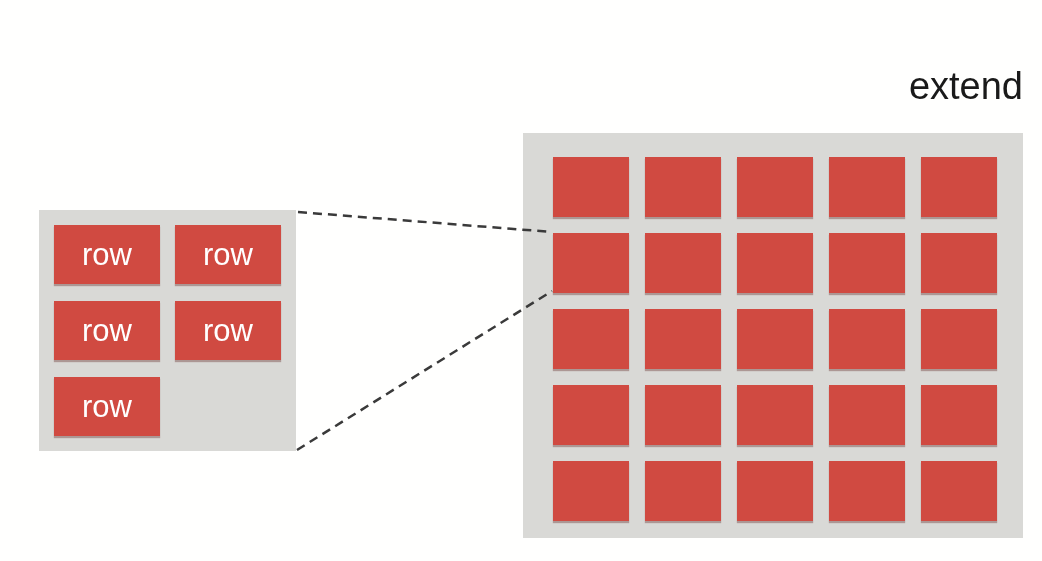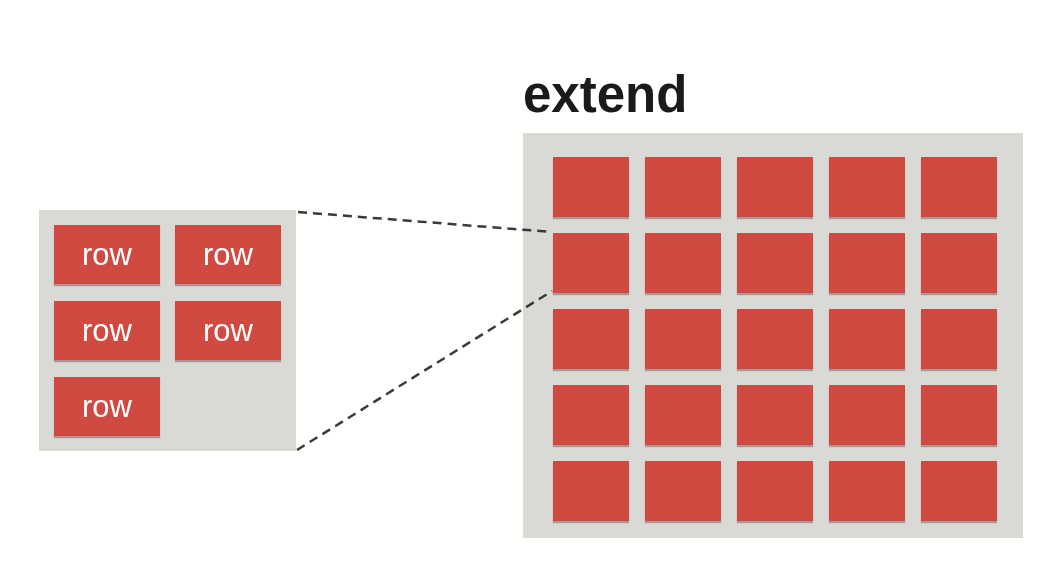--- a/index.html
+++ b/index.html
@@ -6,26 +6,25 @@
   .canvas {
     position: relative;
     width: 1042px;
     height: 561px;
     background: var(--background, #fffffe);
     font-family: "Liberation Sans", sans-serif;
     overflow: hidden;
   }
   .section-label {
     position: absolute;
-    text-align: left;
-    font-size: 51px;
+    text-align: right;
+    font-size: 38px;
     line-height: 1.2;
     color: var(--label-text, #1a1a1a);
     user-select: none;
-    font-weight: bold;
   }
   #page-label   { left: 39px;  top: 140px; width: 257px; }
   #extend-label { left: 523px; top: 64px;  width: 500px; }
 
   .panel {
     position: absolute;
     background: var(--panel-gray, #d9d9d6);
   }
   #page-panel   { left: 39px;  top: 210px; width: 257px; height: 241px; }
   #extend-panel { left: 523px; top: 133px; width: 500px; height: 405px; }

